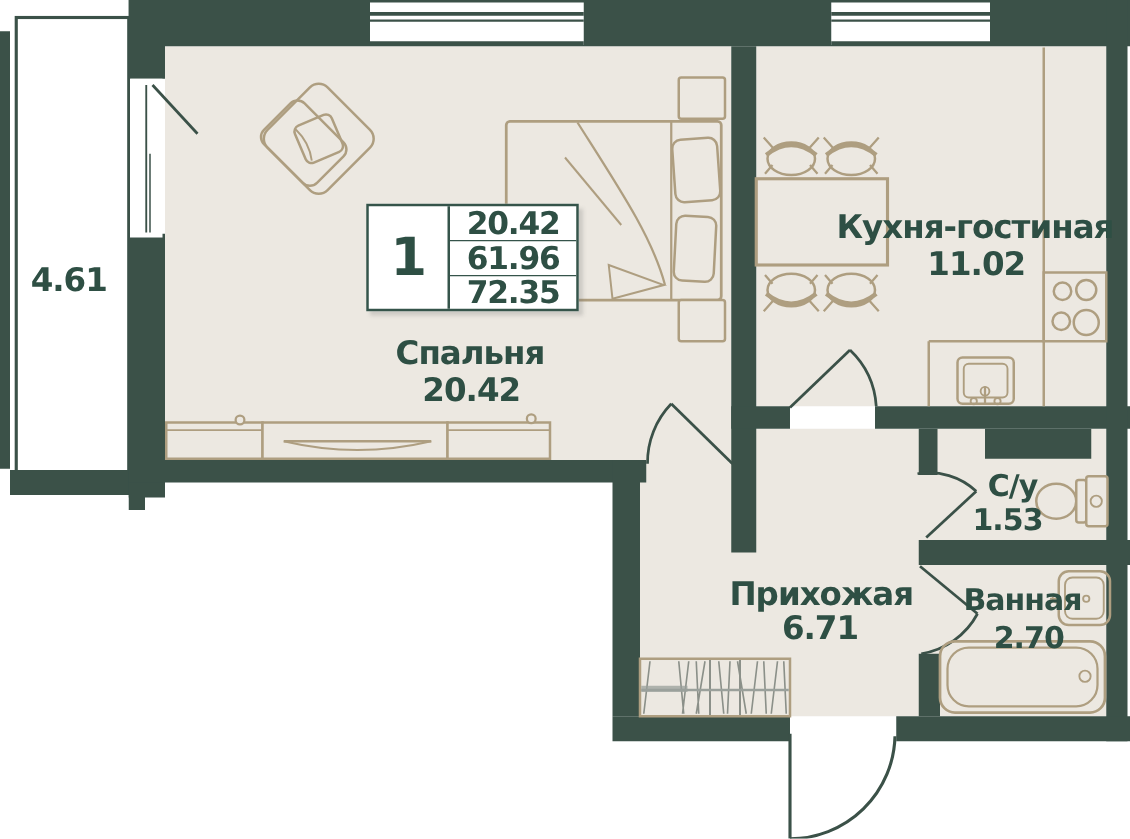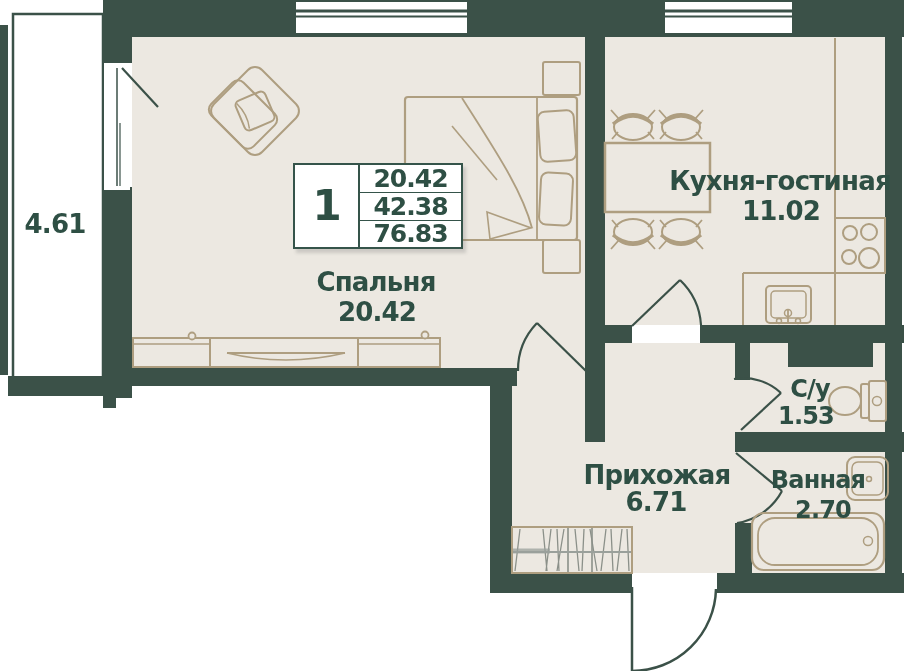--- a/index.html
+++ b/index.html
@@ -239,17 +239,17 @@
     <text class="lbl lbl-sm" x="806" y="424">1.53</text>
 
     <text class="lbl lbl-sm" x="818" y="488">Ванная</text>
     <text class="lbl lbl-sm" x="823" y="518">2.70</text>
   </g>
 </svg>
 
   <div class="info-table">
     <div class="cell rooms-cell">1</div>
     <div class="cell val first">20.42</div>
-    <div class="cell val">42.38</div>
-    <div class="cell val">76.83</div>
+    <div class="cell val">61.96</div>
+    <div class="cell val">72.35</div>
   </div>
 
 </div>
 
 </body></html>

